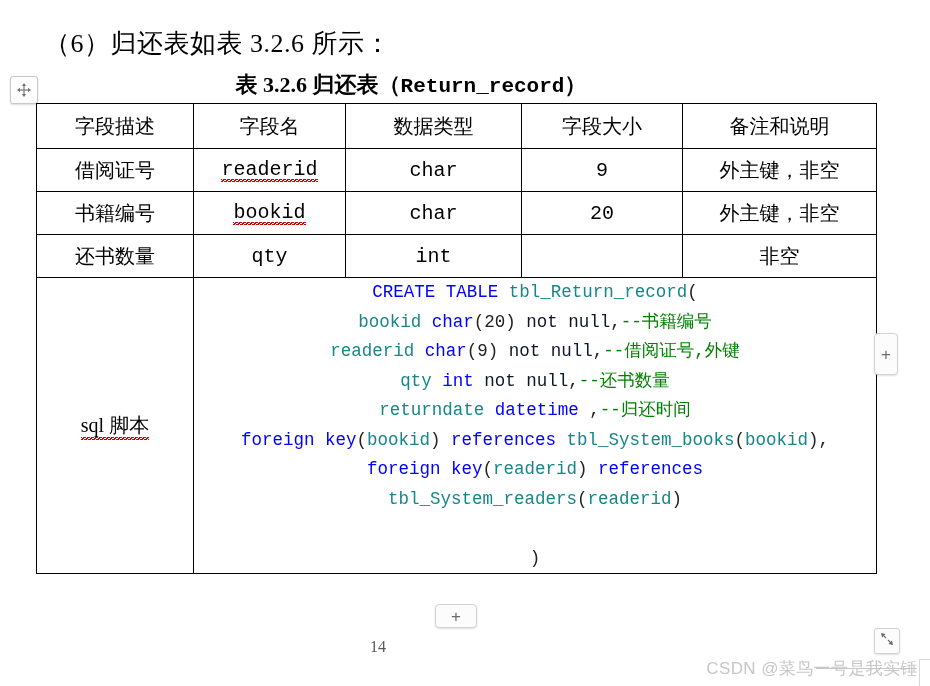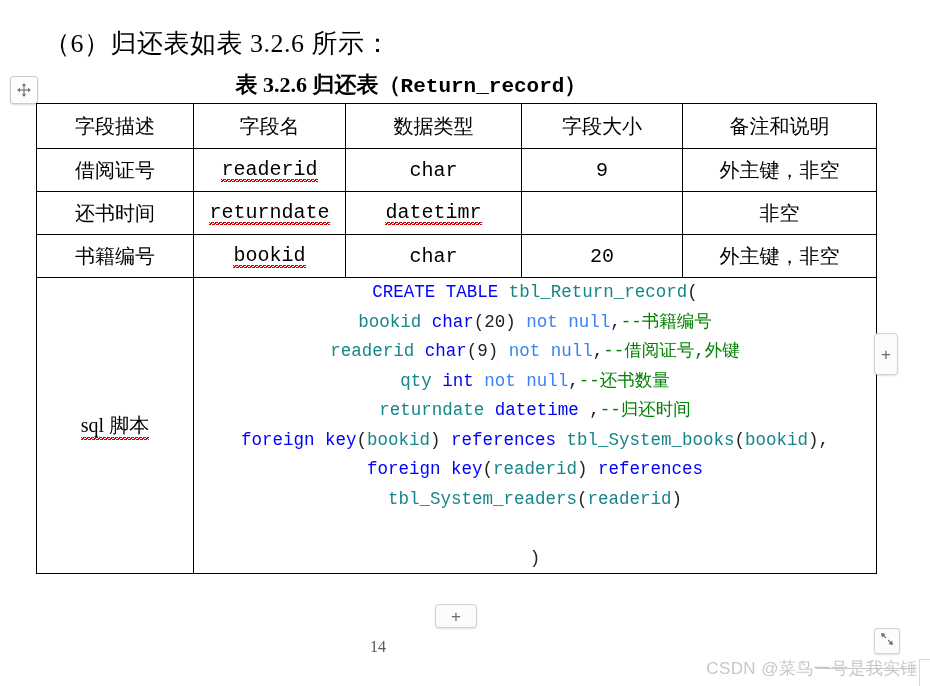--- a/index.html
+++ b/index.html
@@ -120,21 +120,21 @@
   }
   .sql-code {
     font-family: "Liberation Mono", monospace;
     font-size: 17.5px;
     line-height: 29.5px;
     white-space: nowrap;
   }
   .kw   { color: #0000ff; }
   .idn  { color: #17868a; }
   .cmt  { color: #008000; font-family: Liberation Mono, monospace; }
-  .gry  { color: #3b82f6; }
+  .gry  { color: #0f172a; }
   .pln  { color: #222222; }
 
   
   .plus-btn {
     position: absolute;
     border: 1px solid #d2d2d2;
     border-radius: 4px;
     background: #fcfcfc;
     box-shadow: 0 1px 2px rgba(0,0,0,0.13);
     color: #6b6b6b;
@@ -255,32 +255,32 @@
         <td class="cn">备注和说明</td>
       </tr>
       <tr class="data-row">
         <td class="cn">借阅证号</td>
         <td class="mono"><span class="sq">readerid</span></td>
         <td class="mono">char</td>
         <td class="mono">9</td>
         <td class="cn">外主键，非空</td>
       </tr>
       <tr class="data-row">
-        <td class="cn">还书时间</td>
-        <td class="mono"><span class="sq">returndate</span></td>
-        <td class="mono"><span class="sq">datetimr</span></td>
-        <td class="mono"></td>
-        <td class="cn">非空</td>
-      </tr>
-      <tr class="data-row">
         <td class="cn">书籍编号</td>
         <td class="mono"><span class="sq">bookid</span></td>
         <td class="mono">char</td>
         <td class="mono">20</td>
         <td class="cn">外主键，非空</td>
+      </tr>
+      <tr class="data-row">
+        <td class="cn">还书数量</td>
+        <td class="mono">qty</td>
+        <td class="mono">int</td>
+        <td class="mono"></td>
+        <td class="cn">非空</td>
       </tr>
       <tr>
         <td class="sql-label-cell cn"><span class="sq">sql 脚本</span></td>
         <td class="sql-code-cell" colspan="4">
           <div class="sql-code">
             <div><span class="kw">CREATE TABLE </span><span class="idn">tbl_Return_record</span><span class="pln">(</span></div>
             <div><span class="idn">bookid</span><span class="pln"> </span><span class="kw">char</span><span class="pln">(20)</span><span class="gry"> not null</span><span class="pln">,</span><span class="cmt">--书籍编号</span></div>
             <div><span class="idn">readerid</span><span class="pln"> </span><span class="kw">char</span><span class="pln">(9)</span><span class="gry"> not null</span><span class="pln">,</span><span class="cmt">--借阅证号,外键</span></div>
             <div><span class="idn">qty</span><span class="pln"> </span><span class="kw">int</span><span class="gry"> not null</span><span class="pln">,</span><span class="cmt">--还书数量</span></div>
             <div><span class="idn">returndate</span><span class="pln"> </span><span class="kw">datetime</span><span class="pln"> ,</span><span class="cmt">--归还时间</span></div>

